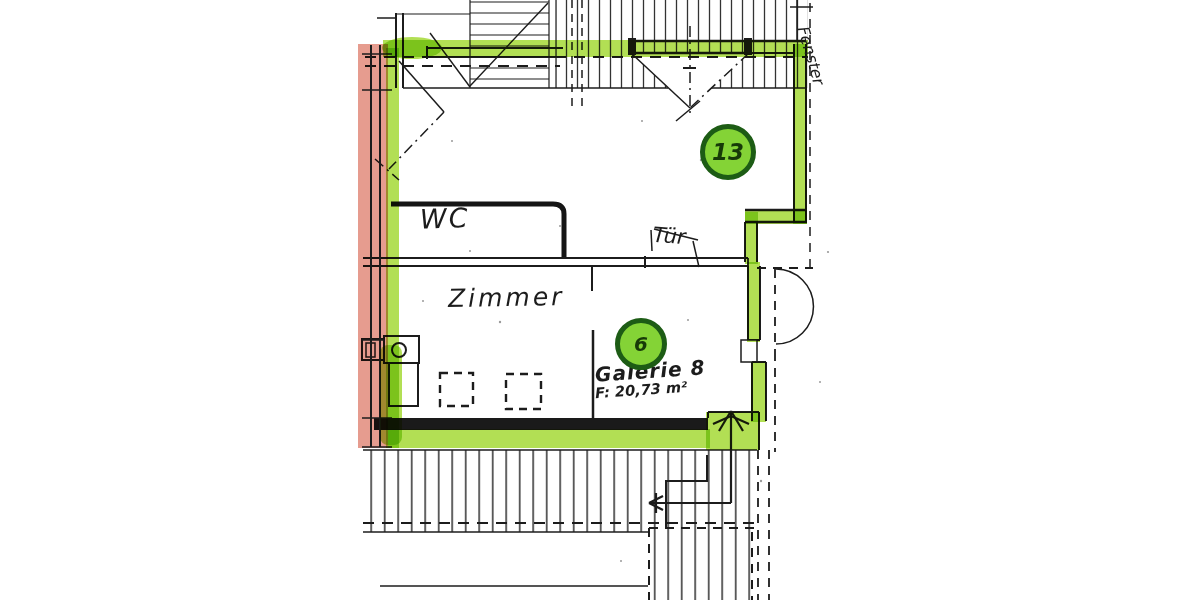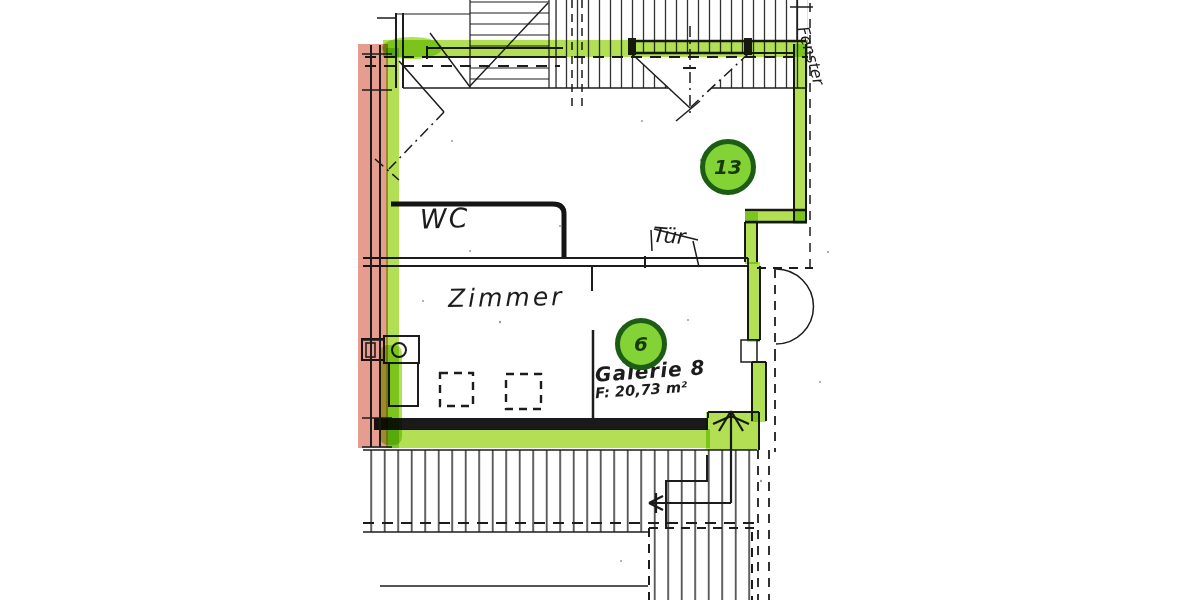--- a/index.html
+++ b/index.html
@@ -24,21 +24,21 @@
   .lbl-tuer{left:653px;top:224px;font-size:21px;font-style:italic;transform:rotate(4deg);}
   .lbl-zimmer{left:448px;top:283px;font-size:25px;font-style:italic;letter-spacing:3px;transform:rotate(-1deg);}
   .lbl-galerie{left:595px;top:359px;font-size:20px;font-weight:bold;font-style:italic;letter-spacing:1px;transform:rotate(-4deg);}
   .lbl-area{left:595px;top:382px;font-size:14.5px;font-weight:bold;font-style:italic;transform:rotate(-4deg);}
   .lbl-fenster{left:812px;top:24px;font-size:16px;font-style:italic;transform:rotate(74deg);transform-origin:0 0;}
   .badge{
     position:absolute;border-radius:50%;border:5px solid var(--circle-ring);
     background:var(--circle-fill);display:flex;align-items:center;justify-content:center;
     color:#173a08;font-weight:bold;font-style:italic;
   }
-  .badge-13{left:700px;top:139px;width:46px;height:46px;font-size:20px;}
+  .badge-13{left:700px;top:124px;width:46px;height:46px;font-size:23px;}
   .badge-6{left:615px;top:318px;width:42px;height:42px;font-size:20px;}
 </style>
 </head>
 <body>
 
 <div id="stage">
   <svg id="plan-svg" width="1200" height="600" viewBox="0 0 1200 600">
     <defs>
       <pattern id="hatchTop" patternUnits="userSpaceOnUse" width="11" height="600">
         <line x1="5.5" y1="0" x2="5.5" y2="600" stroke="#333" stroke-width="1.3"></line>

